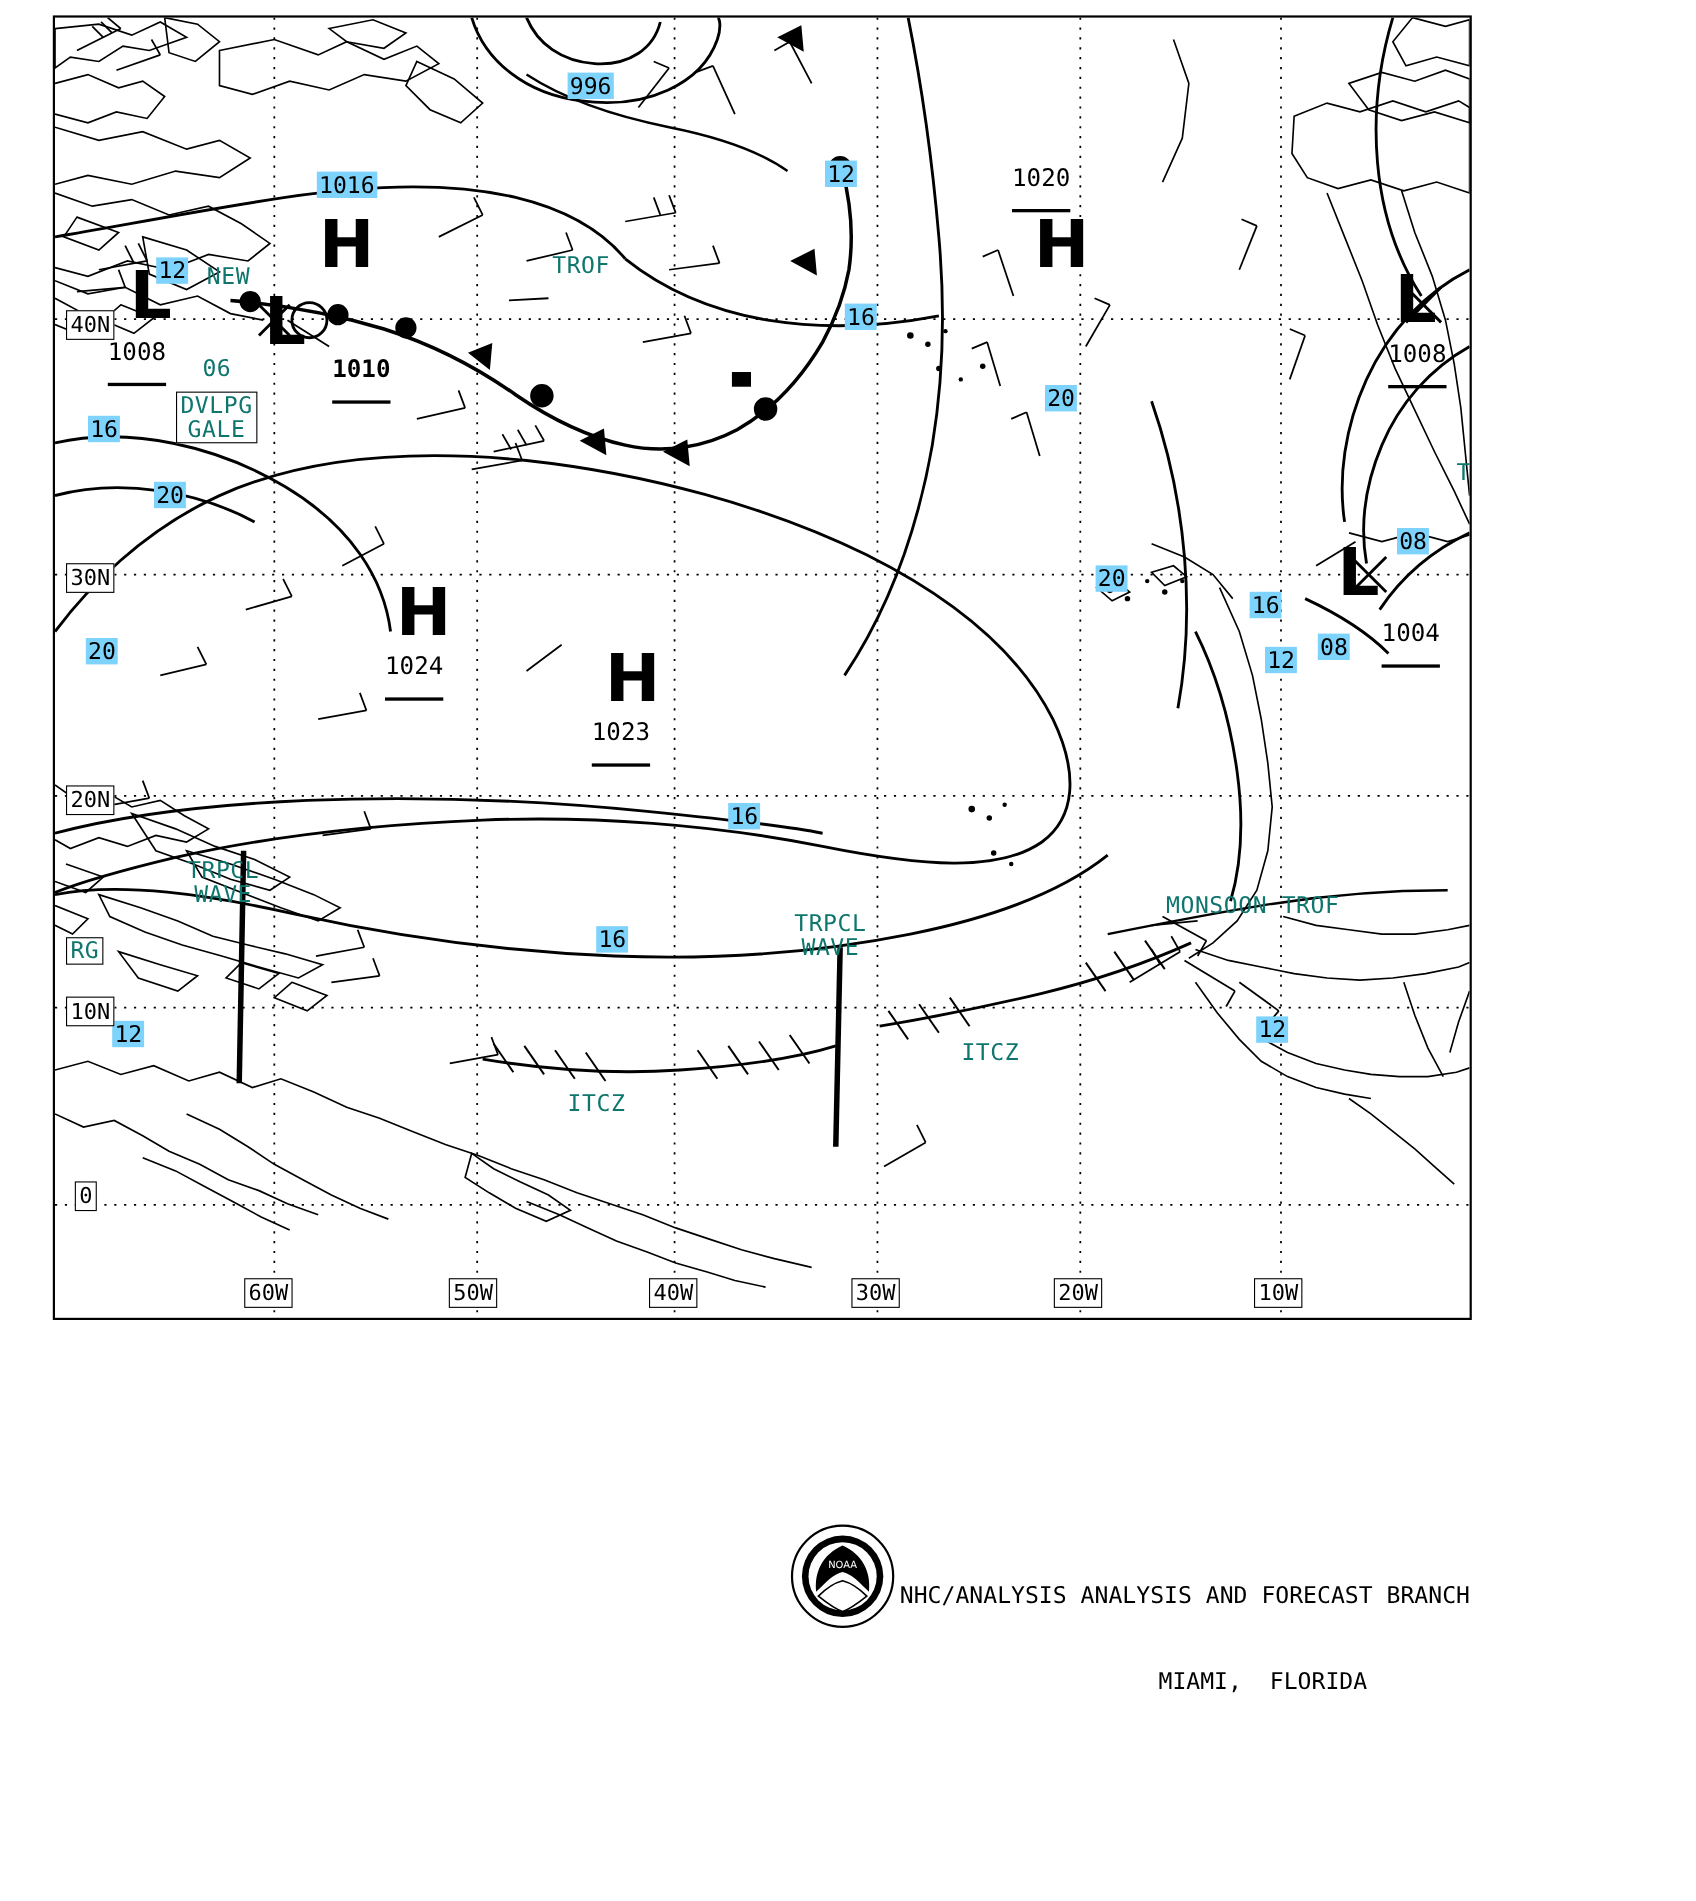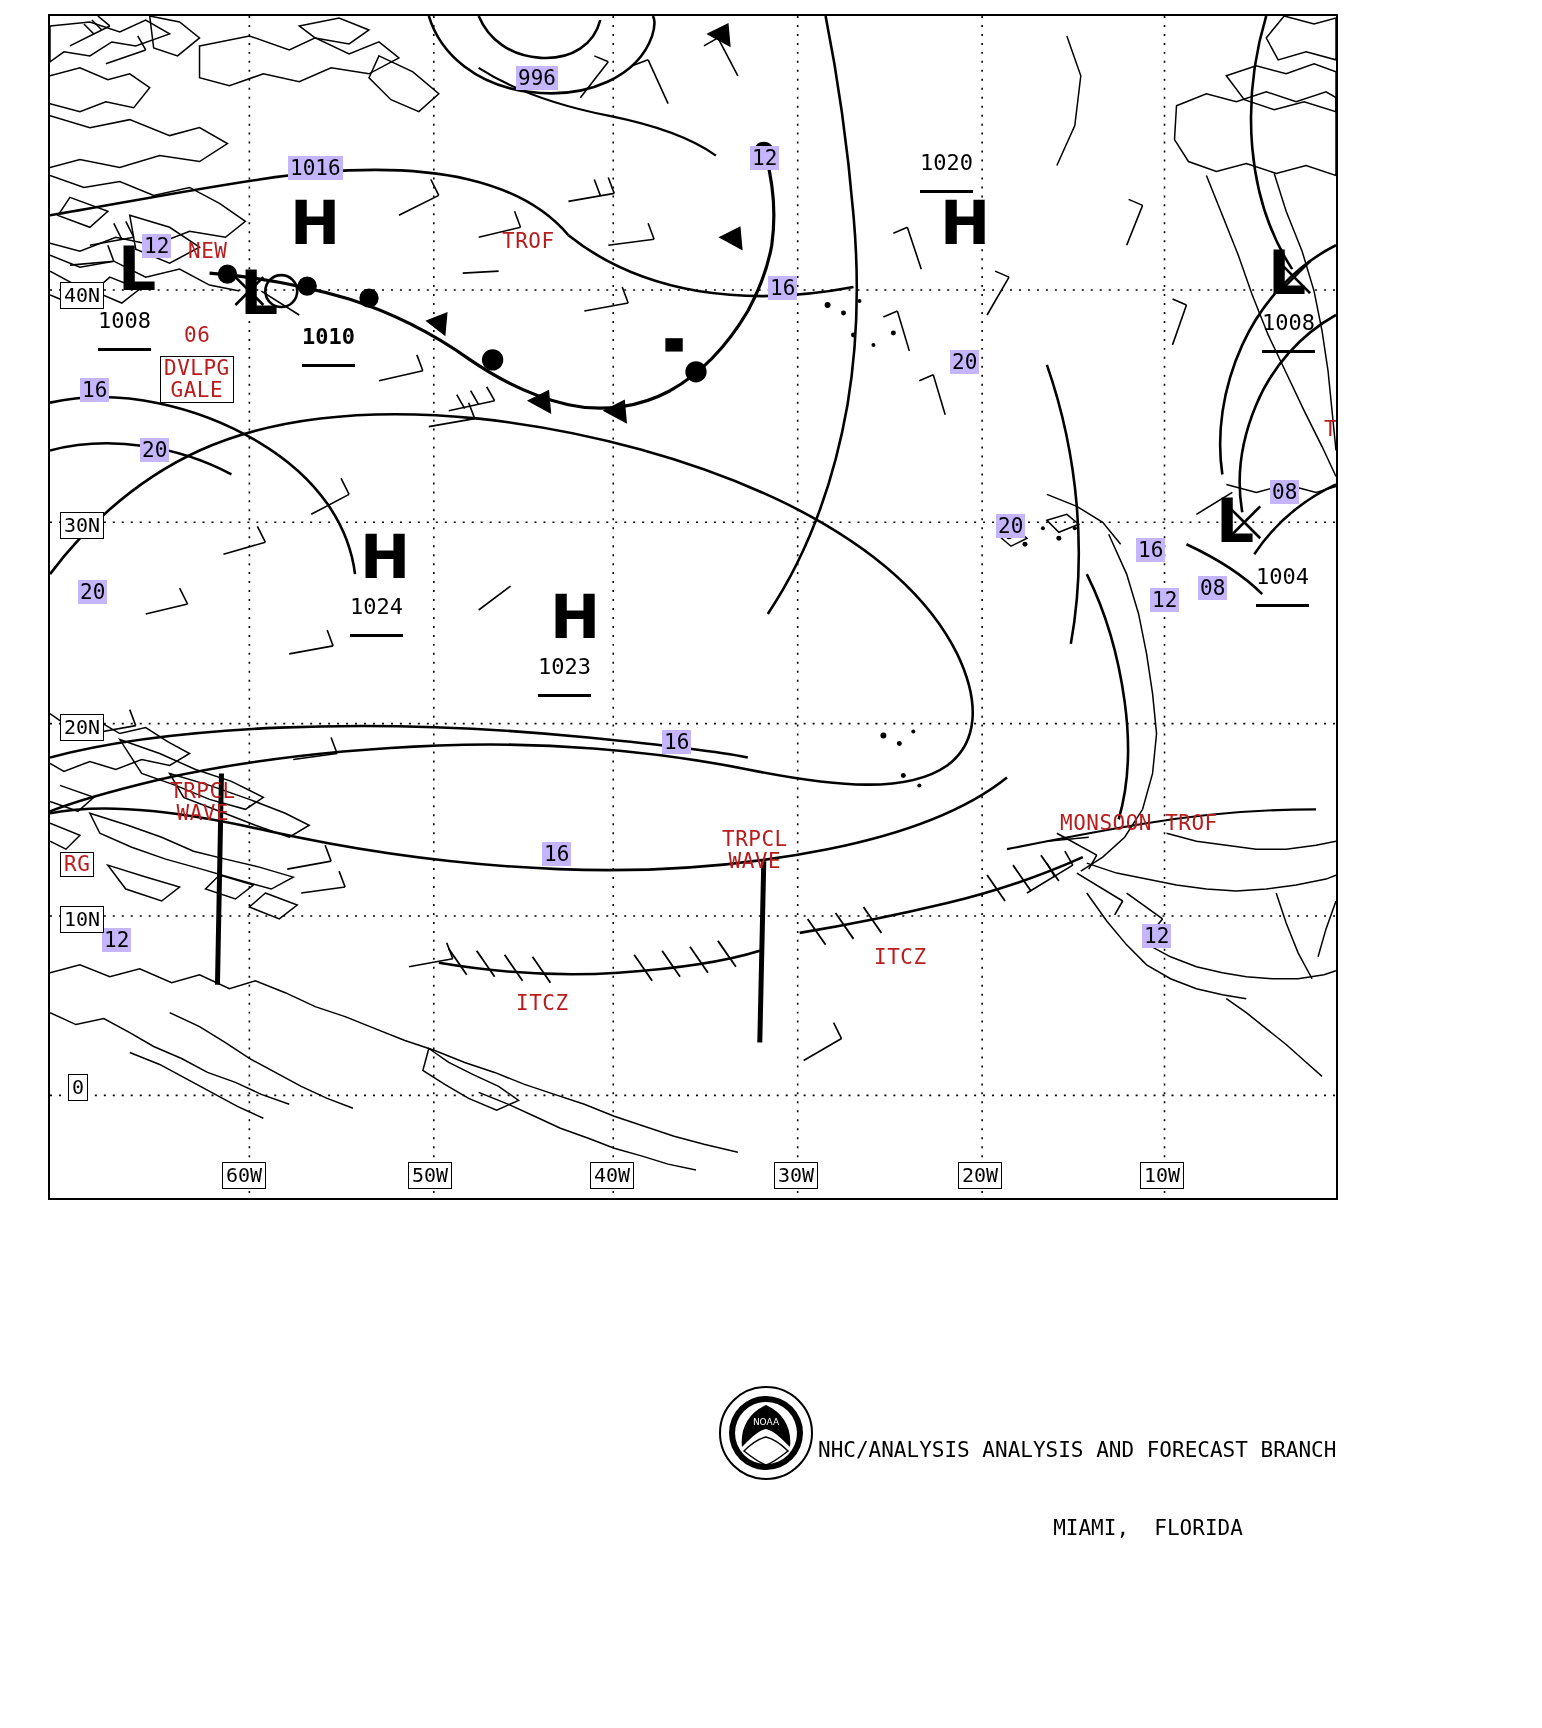--- a/index.html
+++ b/index.html
@@ -40,21 +40,21 @@
     overflow: visible;
   }
   
   .lbl {
     position: absolute;
     font-family: "DejaVu Sans Mono", monospace;
     font-size: 21px;
     line-height: 22px;
     letter-spacing: 0.5px;
     white-space: pre;
-    color: #b91c1c;
+    color: #0f766e;
   }
   .lbl.boxed {
     border: 1.5px solid #000;
     padding: 0px 3px 1px 3px;
     background: #fff;
     text-align: right;
   }
   .hl {
     position: absolute;
     font-family: "DejaVu Sans", sans-serif;
@@ -68,21 +68,21 @@
     font-family: "DejaVu Sans Mono", monospace;
     font-size: 22px;
     border-bottom: 3px solid #000;
     padding-bottom: 15px;
     white-space: pre;
   }
   .isobar-num {
     position: absolute;
     font-family: "DejaVu Sans Mono", monospace;
     font-size: 21px;
-    background: #c4b5fd;
+    background: #7dd3fc;
     padding: 0 2px;
     white-space: pre;
   }
   .axis-lbl {
     position: absolute;
     font-family: "DejaVu Sans Mono", monospace;
     font-size: 20px;
     border: 1.5px solid #000;
     background: #fff;
     padding: 0 3px 1px 3px;

